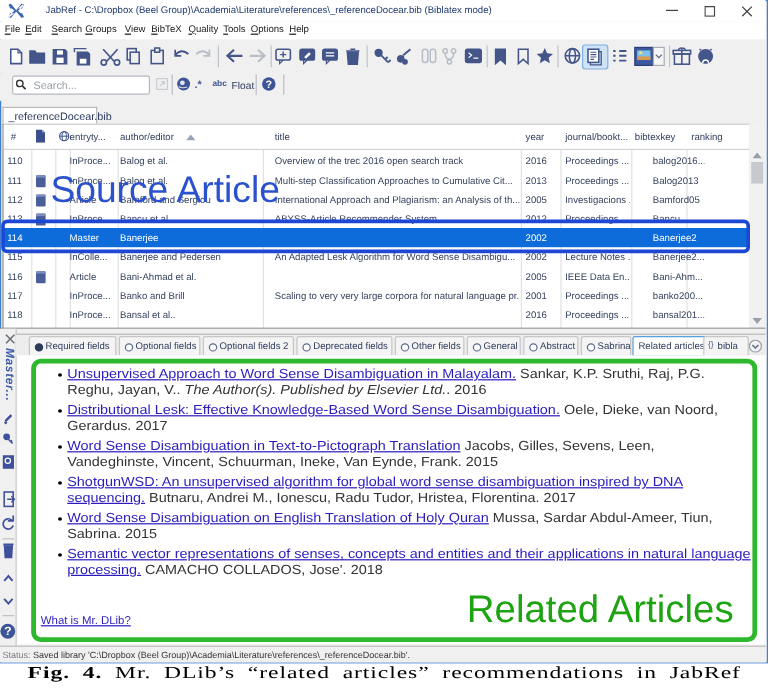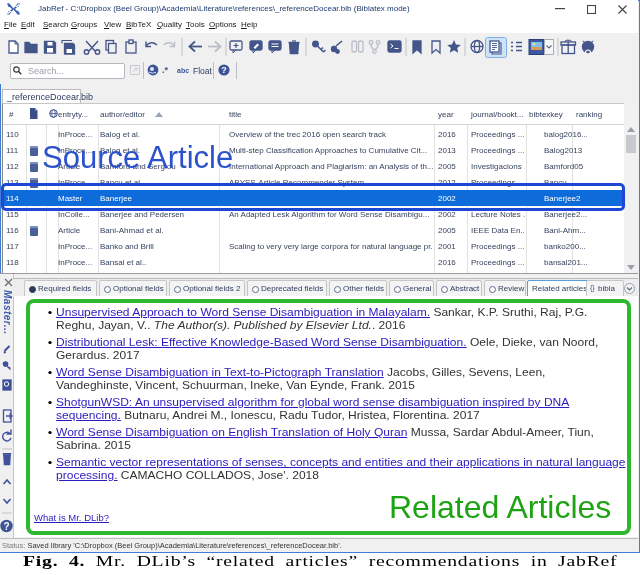--- a/index.html
+++ b/index.html
@@ -438,21 +438,21 @@
     <div class="etab" style="left:376px;width:43px">
         <span class="circ"></span>
         <span>General</span>
       </div>
     <div class="etab" style="left:423px;width:44px">
         <span class="circ"></span>
         <span>Abstract</span>
       </div>
     <div class="etab" style="left:471px;width:40px">
         <span class="circ"></span>
-        <span>Review</span>
+        <span>Sabrina</span>
       </div>
     <div class="etab selected" style="left:514px;width:64px">
         <span style="left:4px">Related articles</span>
       </div>
     <div class="etab" style="left:573px;width:36px">
         <span style="left:11px">bibla</span>
         <i style="position:absolute;left:3px;top:3px;font-size:7px;color:#4a5a80">{}</i>
       </div>
     <svg class="abs" style="left:611px;top:4px" width="11" height="11" viewBox="0 0 11 11">
         <circle cx="5.5" cy="5.5" r="5" fill="#f2f2f2" stroke="#9aa2ae"></circle>

